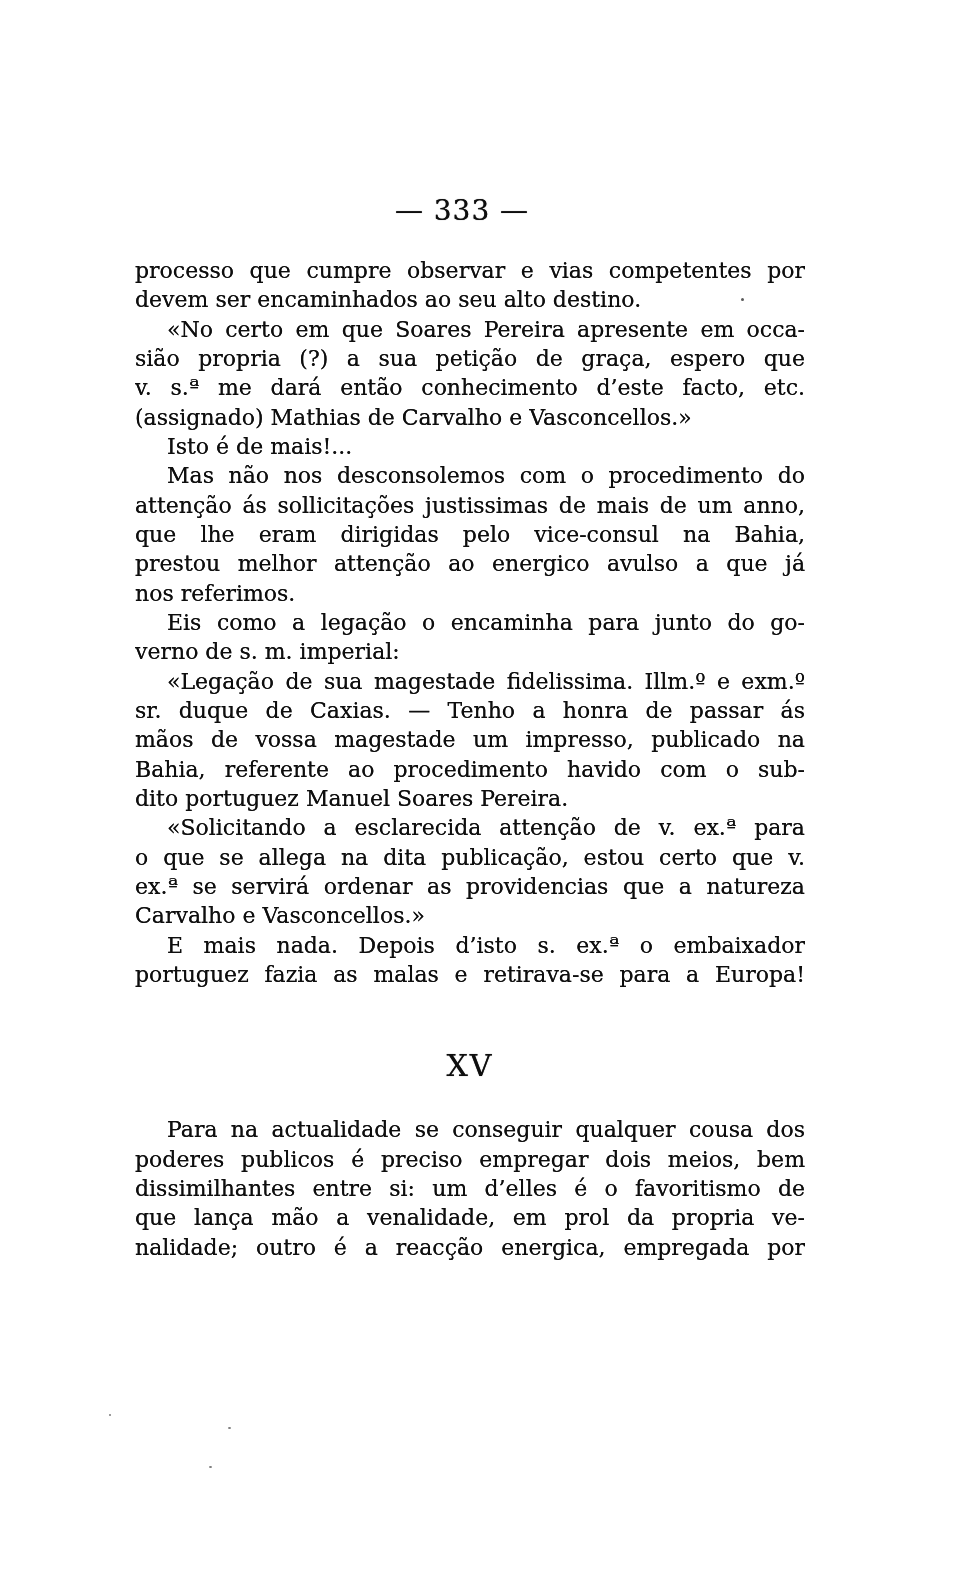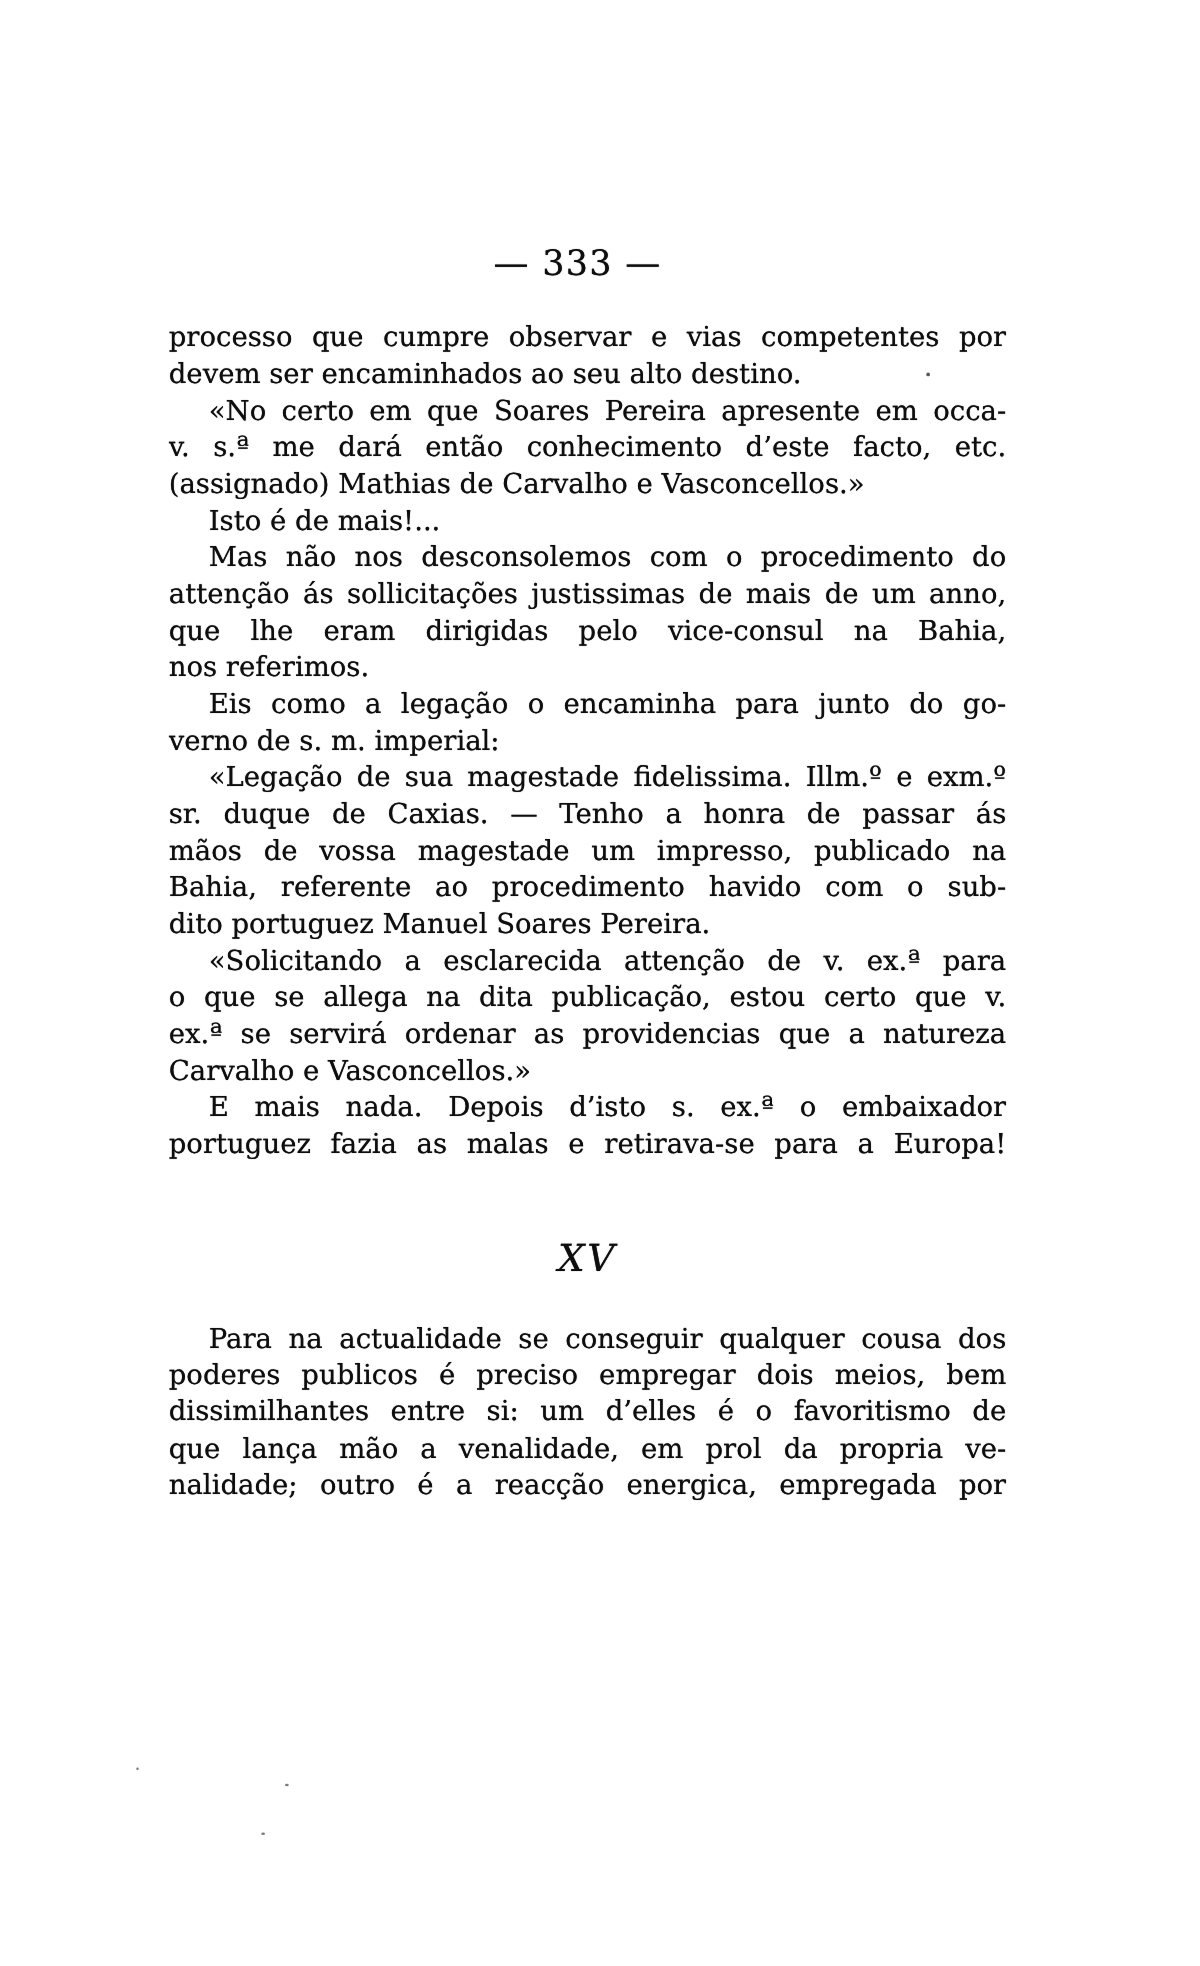--- a/index.html
+++ b/index.html
@@ -40,21 +40,20 @@
   .line.j { text-align: justify; text-align-last: justify; }
   .line.ind { text-indent: 32px; }
   .it { }
   .section-heading {
     margin: 60px 0 32px 0;
     text-align: center;
     font-size: 30px;
     line-height: 34px;
     letter-spacing: 2px;
     text-shadow: 0 0 0.7px rgba(0,0,0,0.85);
-    font-style: italic;
   }
   .speck {
     position: absolute;
     background: #222;
     border-radius: 50%;
   }
   #speck-1 { left: 741px; top: 298px; width: 3px; height: 3px; opacity: .75; }
   #speck-2 { left: 109px; top: 1414px; width: 2px; height: 2px; opacity: .6; }
   #speck-3 { left: 228px; top: 1427px; width: 3px; height: 2px; opacity: .6; }
   #speck-4 { left: 209px; top: 1466px; width: 3px; height: 2px; opacity: .6; }
@@ -65,26 +64,28 @@
 <div class="page">
 
   <div class="page-number">— 333 —</div>
 
   <div class="text-block" id="block-1">
 
     <div id="lines-1">
         <div class="line j"><span class="it">processo que cumpre observar e vias competentes</span><span> por onde</span></div>
         <div class="line"><span>devem ser encaminhados ao seu alto destino.</span></div>
         <div class="line j ind"><span>«</span><span class="it">No certo</span><span> em que Soares Pereira apresente </span><span class="it">em occa-</span></div>
+        <div class="line j"><span class="it">sião propria</span><span> (?) a sua petição de graça, espero que</span></div>
         <div class="line j"><span>v. s.ª me dará então conhecimento d’este facto, etc.</span></div>
         <div class="line"><span>(assignado) </span><span class="it">Mathias de Carvalho e Vasconcellos.</span><span>»</span></div>
         <div class="line ind"><span>Isto é de mais!...</span></div>
         <div class="line j ind"><span>Mas não nos desconsolemos com o procedimento do</span></div>
         <div class="line j"><span>attenção ás sollicitações justissimas de mais de um anno,</span></div>
         <div class="line j"><span>que lhe eram dirigidas pelo vice-consul na Bahia,</span></div>
+        <div class="line j"><span>prestou melhor attenção ao energico avulso a que já</span></div>
         <div class="line"><span>nos referimos.</span></div>
         <div class="line j ind"><span>Eis como a legação o encaminha para junto do go-</span></div>
         <div class="line"><span>verno de s. m. imperial:</span></div>
         <div class="line j ind"><span>«Legação de sua magestade fidelissima. Illm.º e exm.º</span></div>
         <div class="line j"><span>sr. duque de Caxias. — Tenho a honra de passar ás</span></div>
         <div class="line j"><span>mãos de vossa magestade um impresso, publicado na</span></div>
         <div class="line j"><span>Bahia, referente ao procedimento havido com o sub-</span></div>
         <div class="line"><span>dito portuguez Manuel Soares Pereira.</span></div>
         <div class="line j ind"><span>«Solicitando a esclarecida attenção de v. ex.ª para</span></div>
         <div class="line j"><span>o que se allega na dita publicação, estou certo que v.</span></div>

